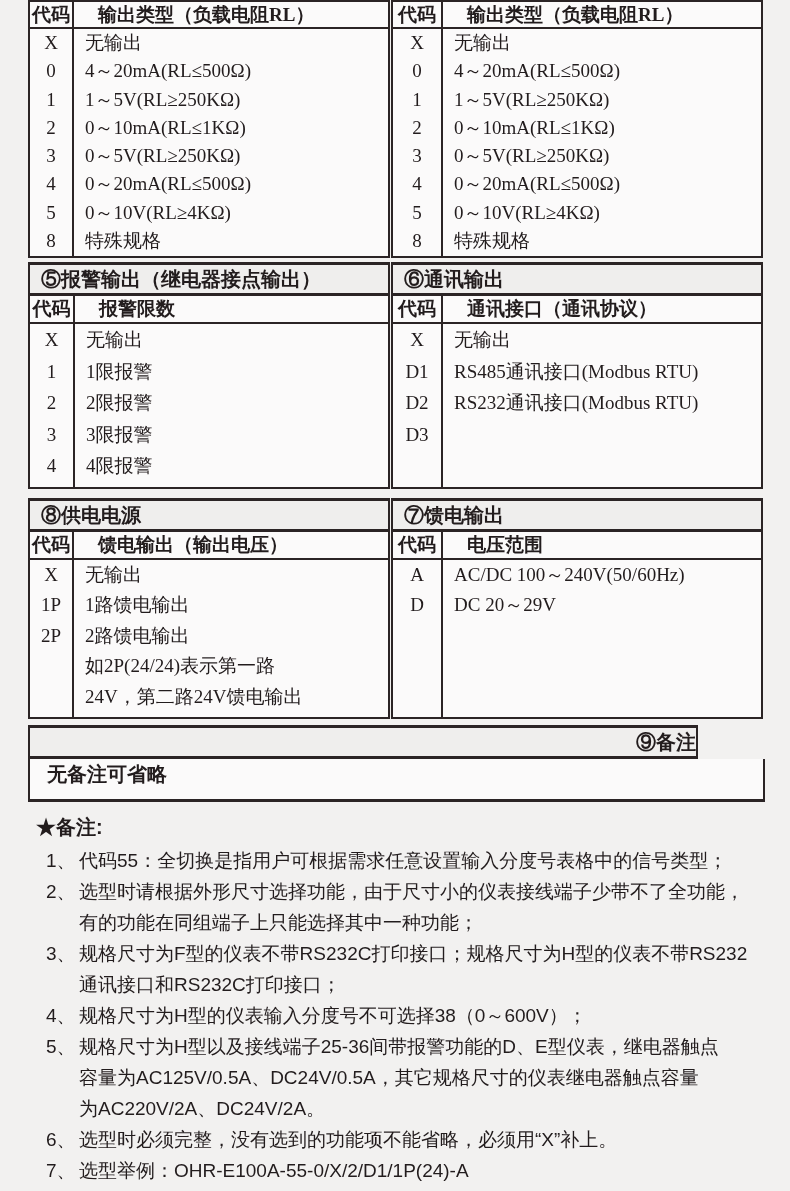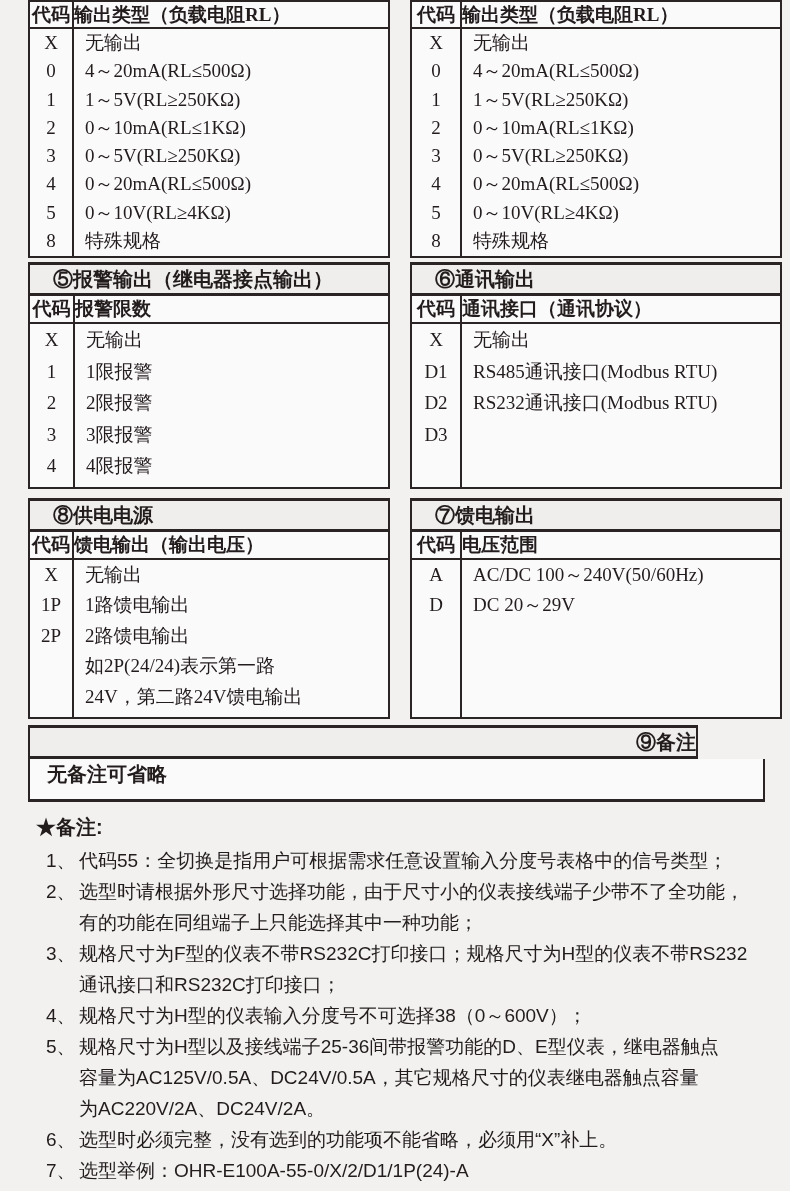--- a/index.html
+++ b/index.html
@@ -14,45 +14,45 @@
   .page{
     width:790px;height:1191px;
     background:var(--page);
     color:var(--txt);
     font-family:"Liberation Sans", sans-serif;
     overflow:hidden;
     position:relative;
   }
   .sheet{padding-left:28px;width:765px;}
   
-  .pair{display:grid;grid-template-columns:362px 372px;column-gap:20px;width:593px;}
+  .pair{display:grid;grid-template-columns:362px 372px;column-gap:1px;width:593px;}
   
   .band{
     background:var(--band);
     border:2px solid var(--bd);
     border-top-width:3px;border-bottom-width:3px;
     height:34px;line-height:28px;
     font-weight:bold;font-size:20px;
-    padding-left:23px;
+    padding-left:11px;
     font-family:Liberation Sans, sans-serif;
     white-space:nowrap;overflow:hidden;
   }
   
   .tbl{
     background:var(--tbl);
     border:2px solid var(--bd);
     display:flex;flex-direction:column;
     font-size:19px;
     font-family:"Liberation Serif", serif;
     overflow:hidden;
   }
   .tbl.under-band{border-top:none;}
   .hrow{display:flex;border-bottom:2px solid var(--bd);font-weight:bold;flex:0 0 auto;}
   .hcode{flex:0 0 var(--cw);display:flex;align-items:center;justify-content:center;border-right:2px solid var(--bd);}
-  .hdesc{display:flex;align-items:center;padding-left:0;white-space:nowrap;}
+  .hdesc{display:flex;align-items:center;padding-left:24px;white-space:nowrap;}
   .tbody{flex:1;display:flex;min-height:0;}
   .codes{flex:0 0 var(--cw);border-right:2px solid var(--bd);display:flex;flex-direction:column;}
   .descs{flex:1;display:flex;flex-direction:column;}
   .ln{height:var(--lh);line-height:var(--lh);flex:0 0 auto;white-space:nowrap;}
   .codes .ln{text-align:center;}
   .descs .ln{padding-left:11px;}
   
   .t-top{--lh:28.3px;--cw:44px;height:258px;}
   .t-top .hrow{height:27px;}
   .t-top-r{--cw:50px;}

